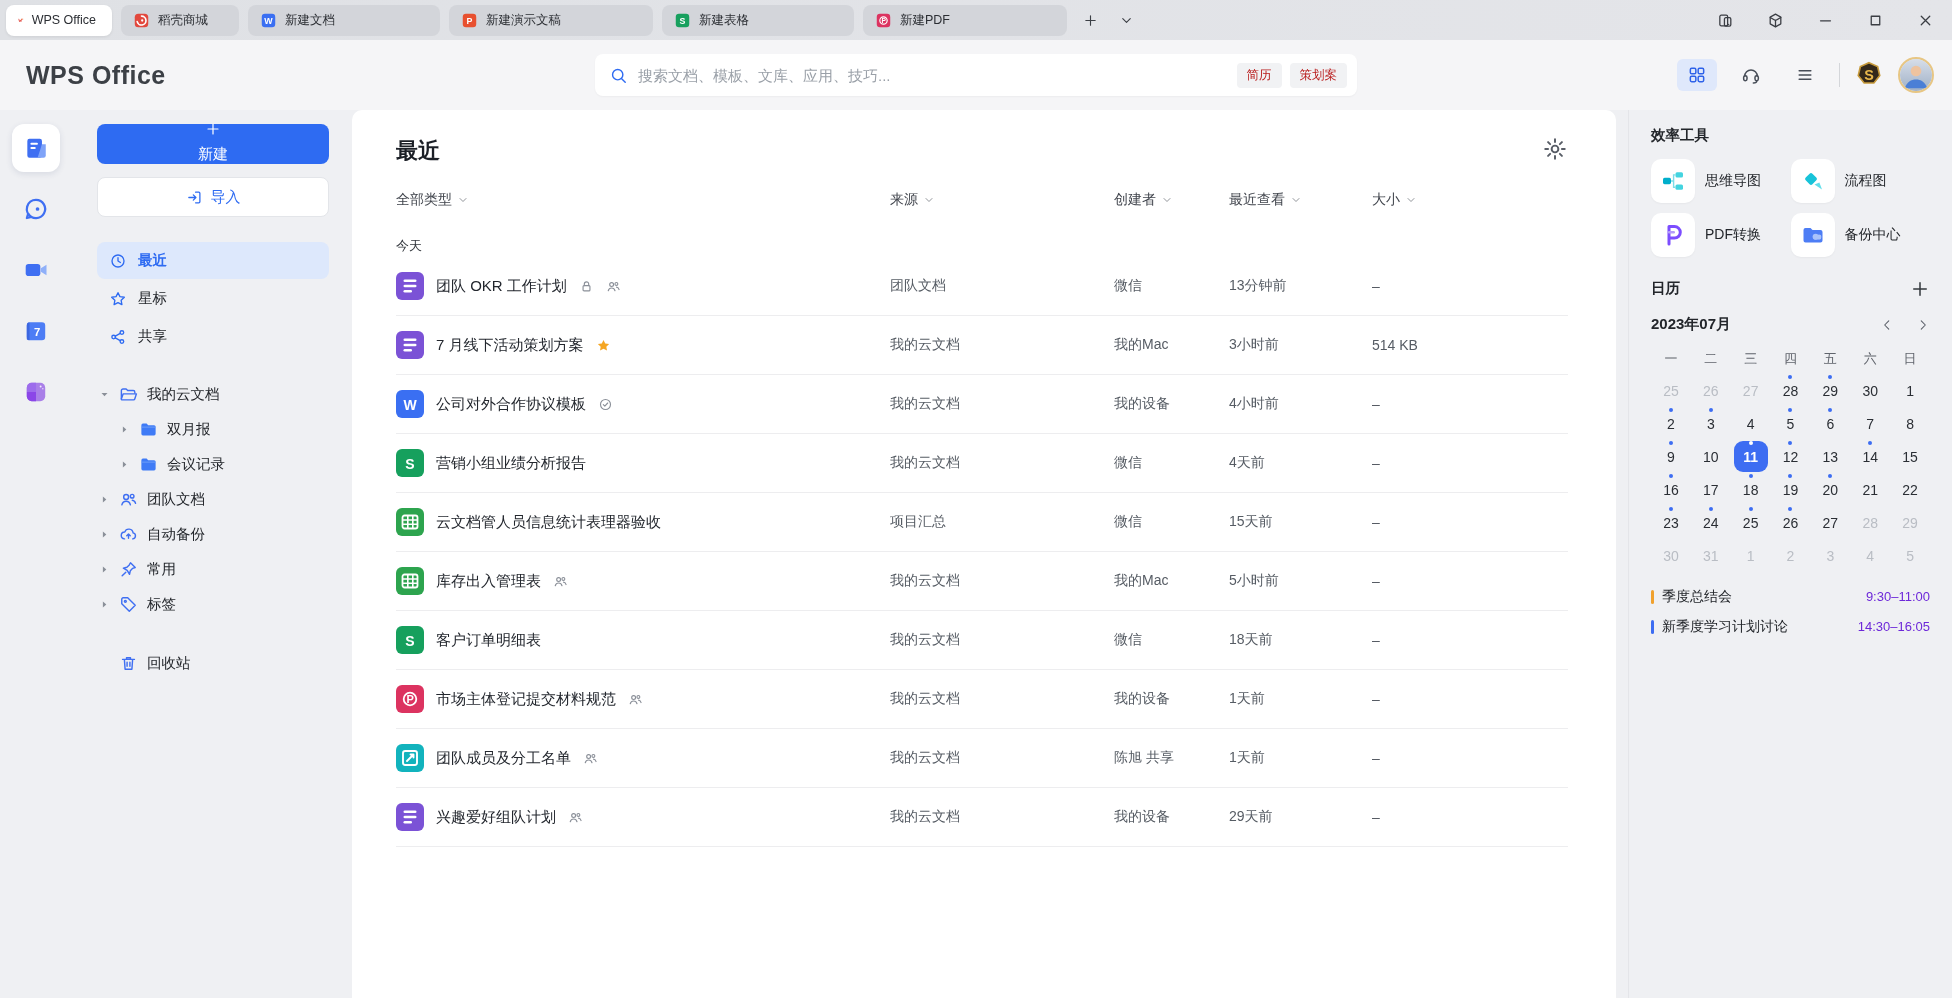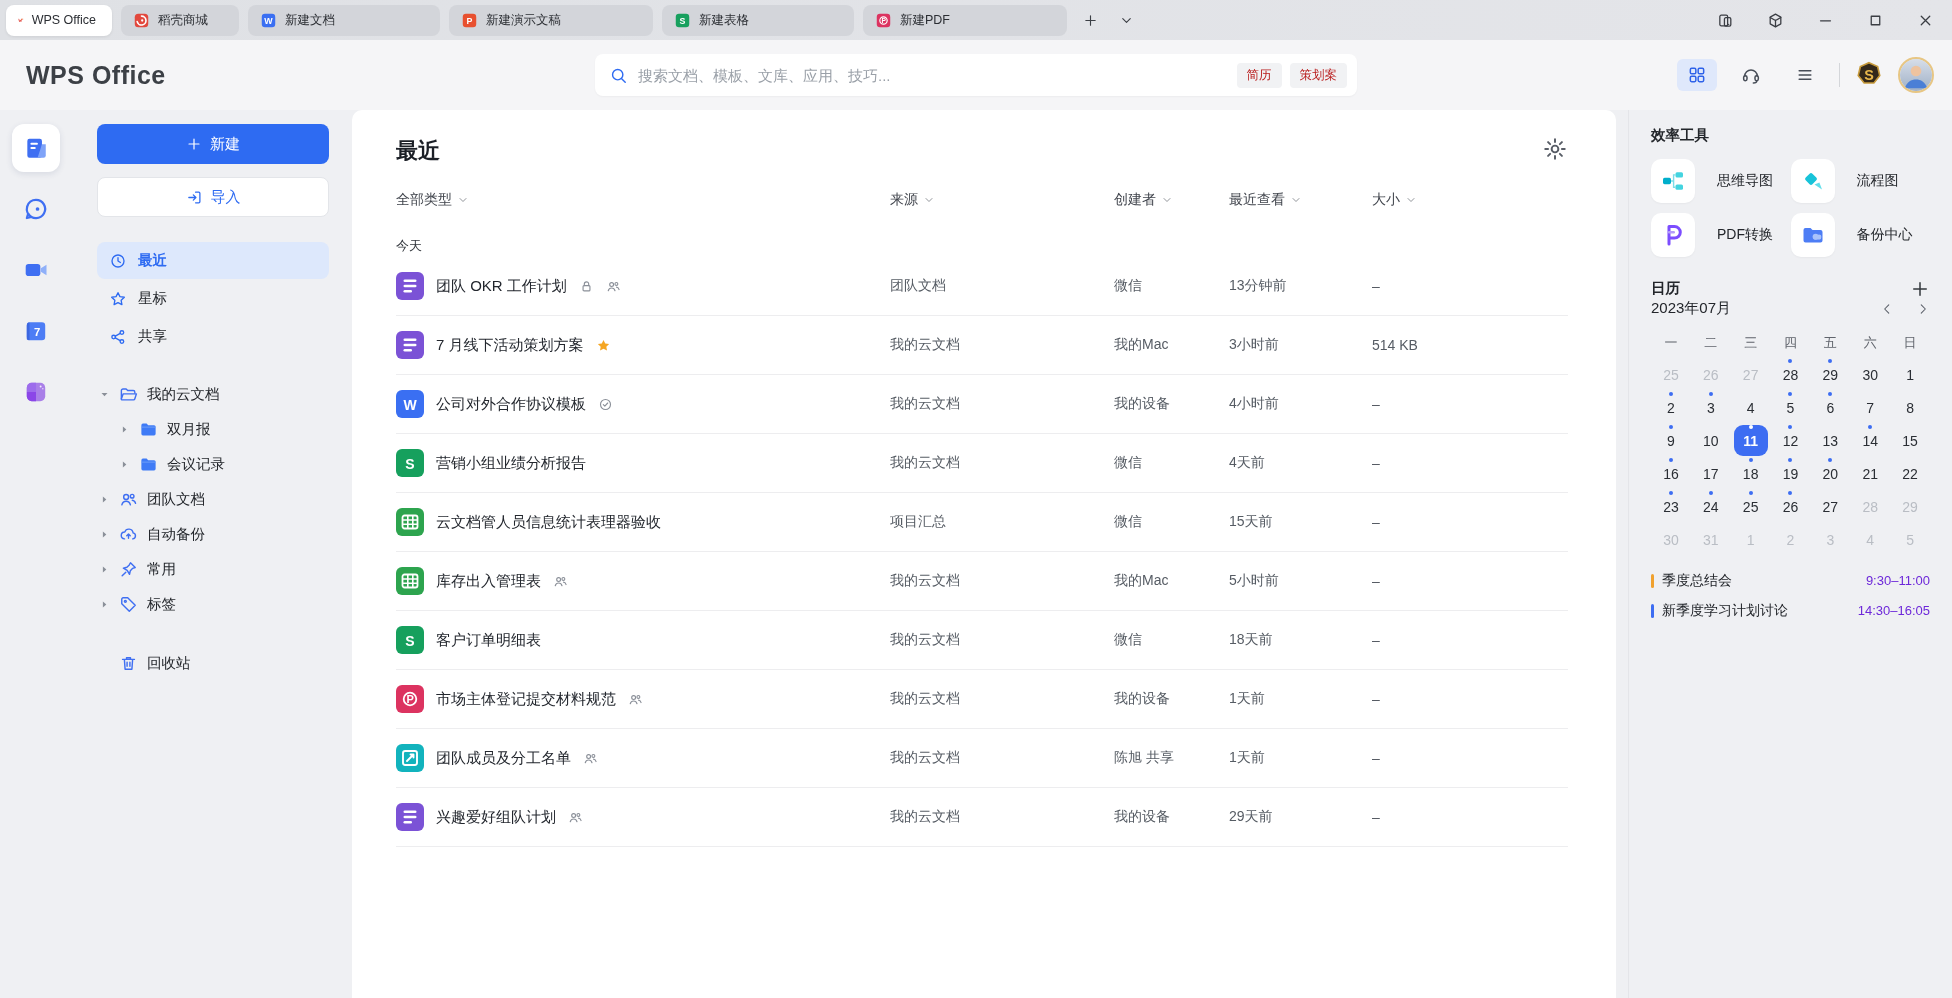--- a/index.html
+++ b/index.html
@@ -44,21 +44,21 @@
   .workspace { display:flex; height:888px; background:#eff0f3; }
 
   
   .rail { width:72px; padding-top:14px; display:flex; flex-direction:column; align-items:center; gap:13px; }
   .rail-item { width:48px; height:48px; border-radius:12px; display:flex; align-items:center; justify-content:center; cursor:pointer; }
   .rail-item.active { background:#ffffff; box-shadow:0 2px 6px rgba(40,60,110,.12); }
   .rail-item .ic { width:26px; height:26px; }
 
   
   .sidebar { width:280px; padding:14px 23px 0 25px; flex:0 0 auto; }
-  .btn-new { width:100%; height:40px; background:#2e6bf2; border:none; border-radius:8px; color:#fff; font-size:15px; display:flex; align-items:center; justify-content:center; gap:8px; cursor:pointer; }
+  .btn-new { width:100%; height:40px; background:#2e6bf2; border:none; border-radius:8px; color:#fff; font-size:15px; display:flex; align-items:center; justify-content:flex-end; gap:8px; cursor:pointer;flex-direction:column; }
   .btn-new .ic { width:16px; height:16px; color:#fff; }
   .btn-import { width:100%; height:40px; margin-top:13px; background:#fff; border:1px solid #e3e5e9; border-radius:8px; color:#2e6bf2; font-size:15px; display:flex; align-items:center; justify-content:center; gap:8px; cursor:pointer; }
   .btn-import .ic { width:17px; height:17px; }
   .side-menu { margin-top:25px; display:flex; flex-direction:column; gap:1px; }
   .side-item { height:37px; border-radius:8px; display:flex; align-items:center; gap:11px; padding:0 12px; font-size:14.5px; color:#23262b; cursor:pointer; }
   .side-item .ic { width:18px; height:18px; color:#2e6bf2; }
   .side-item.active { background:#dde8fc; color:#2e6bf2; font-weight:bold; }
   .side-tree { margin-top:22px; }
   .tree-item { height:35px; display:flex; align-items:center; gap:9px; font-size:14.5px; color:#23262b; cursor:pointer; padding-left:2px; }
   .tree-item .caret { width:11px; height:11px; color:#8a8f98; flex:0 0 auto; }
@@ -84,27 +84,27 @@
   .fname-t { font-size:15px; color:#23272e; white-space:nowrap; }
   .badge { width:15px; height:15px; color:#8a8f98; }
   .badge.star { color:#f5a623; }
   .fcol { font-size:14px; color:#565c64; }
   .frow-wrap { border-bottom:1px solid #ededef; }
 
   
   .right-panel { width:324px; flex:0 0 auto; border-left:1px solid #e4e5e9; padding:16px 22px 0 22px; }
   .rp-title { font-size:14.5px; font-weight:bold; color:#23262b; }
   .tools { margin-top:14px; display:grid; grid-template-columns:1fr 1fr; row-gap:10px; }
-  .tool { display:flex; align-items:center; gap:22px; cursor:pointer; }
+  .tool { display:flex; align-items:center; gap:10px; cursor:pointer; }
   .tool-icon { width:44px; height:44px; background:#ffffff; border-radius:10px; display:flex; align-items:center; justify-content:center; box-shadow:0 1px 2px rgba(0,0,0,.04); }
   .tool-icon .ic { width:24px; height:24px; }
   .tool-label { font-size:14px; color:#23262b; }
   .cal-head { margin-top:22px; display:flex; }
   .cal-add { margin-left:auto; width:20px; height:20px; color:#33373d; cursor:pointer; }
-  .cal-month-row { display:flex; align-items:center; }
+  .cal-month-row { margin-top:16px; display:flex; align-items:center;font-weight:bold; }
   .cal-month { font-size:15px; color:#23262b; }
   .cal-nav { margin-left:auto; display:flex; gap:22px; }
   .cal-nav .ic { width:14px; height:14px; color:#585d66; cursor:pointer; }
   .weekdays { margin-top:16px; display:grid; grid-template-columns:repeat(7,1fr); }
   .wd { text-align:center; font-size:13px; color:#60646c; }
   .cal-grid { margin-top:6px; display:grid; grid-template-columns:repeat(7,1fr); }
   .cday { height:33px; position:relative; display:flex; align-items:center; justify-content:center; font-size:14px; color:#2a2e34; cursor:pointer; }
   .cday.muted { color:#b9bdc4; }
   .cday .dot { position:absolute; top:1px; left:50%; transform:translateX(-50%); width:4px; height:4px; border-radius:50%; background:#3d6df2; }
   .cday.sel .pill { position:absolute; inset:1px 3px; background:#3d6df2; border-radius:9px; }

